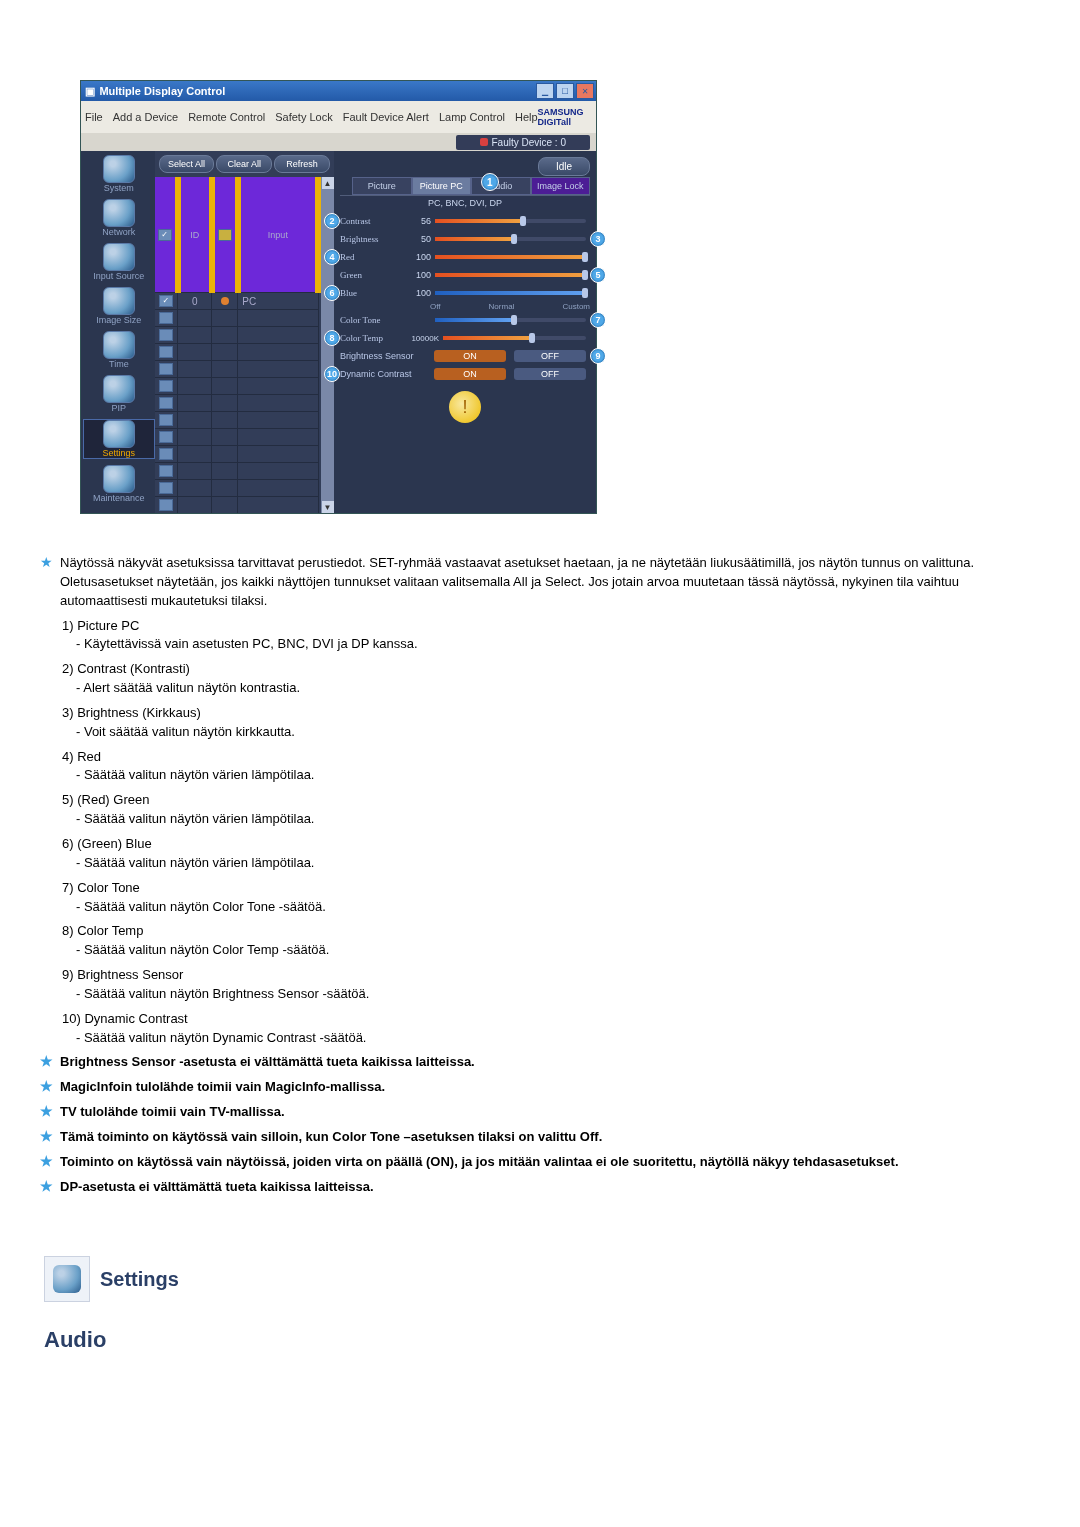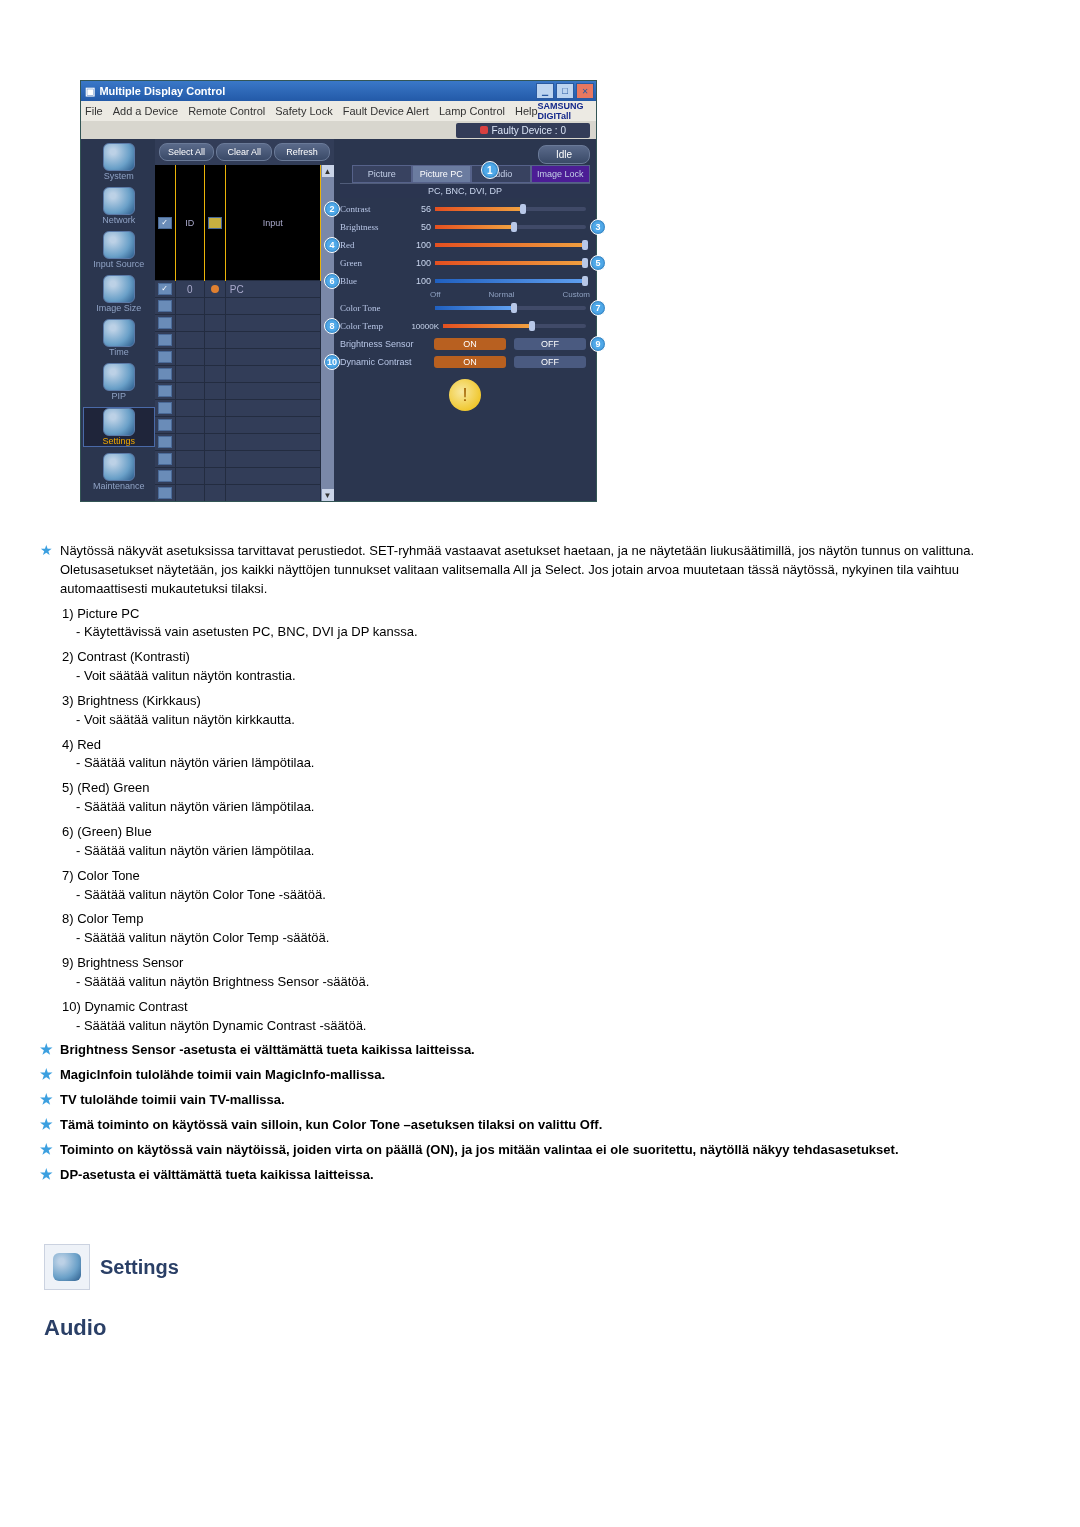--- a/index.html
+++ b/index.html
@@ -4,39 +4,39 @@
 <style>
   body { margin:0; font-family: Arial, sans-serif; font-size:13px; color:#000; background:#fff; width:1080px; }
   .page { padding:20px; }
   .screenshot-wrap { margin:60px 60px 40px 60px; }
   .app-window { width:515px; border:1px solid #355; background:#9bb4c9; }
   .title-bar { height:20px; background:linear-gradient(to bottom,#3a78c8,#235aa8); display:flex; align-items:center; justify-content:space-between; padding:0 0 0 4px; }
   .title-bar .title { color:#fff; font-size:11px; font-weight:bold; display:flex; align-items:center; gap:4px;}
   .title-bar .wbtns { display:flex; gap:2px; padding:2px;}
   .wbtn { width:16px; height:14px; background:#bcd4f0; border:1px solid #2a5aa0; font-size:8px; display:flex; align-items:center; justify-content:center; color:#2a5aa0;}
   .wbtn.close { background:#e87860; }
-  .menu-bar { height:20px; background:#eceae3; display:flex; align-items:center; font-size:11px; color:#333; padding:0 4px; justify-content:space-between;}
+  .menu-bar { height:32px; background:#eceae3; display:flex; align-items:center; font-size:11px; color:#333; padding:0 4px; justify-content:space-between;}
   .menu-bar .menus { display:flex; gap:10px;}
   .menu-item { white-space:nowrap; }
   .brand { color:#14288a; font-size:9px; font-weight:bold;}
   .faulty-bar { height:18px; background:#d8d6ce; display:flex; justify-content:flex-end; align-items:center; padding-right:6px;}
   .faulty-pill { background:#333c58; color:#d9e3f5; font-size:10px; padding:2px 24px; display:flex; align-items:center; gap:4px; border-radius:2px;}
   .faulty-pill .dot { width:8px; height:8px; background:#d84040; border-radius:2px;}
   .main-area { display:flex; background:#2b364f; }
   .sidebar { width:72px; background:#2b364f; padding:4px 0 4px 2px;}
   .side-item { display:flex; flex-direction:column; align-items:center; font-size:9px; color:#8fa2c4; margin-bottom:6px;}
   .side-item.selected { background:#1f253a; border:1px solid #4a6aa8;}
   .side-ico { width:30px; height:26px; background:radial-gradient(circle at 30% 30%, #bcd1e6 10%, #6aa0c8 60%, #2a5a8a 100%); border-radius:6px; border:1px solid #5a7aa8;}
   .side-item.selected .lbl { color:#f0a800;}
   .center { width:180px; background:#323d58; display:flex; flex-direction:column;}
   .btn-row { display:flex; gap:2px; padding:4px;justify-content:flex-end;}
   .pill-btn { flex:1; font-size:9px; color:#fff; background:linear-gradient(to bottom,#5a6a8a,#3a4a68); border:1px solid #6a7a98; border-radius:8px; text-align:center; padding:3px 0;}
   .grid { flex:1; display:flex; }
   .grid table { border-collapse:collapse; width:100%; font-size:10px; color:#aac;}
-  .grid th { background:#000000; border-right:1px solid #eab308; font-weight:normal; padding:1px 2px; font-size:9px;}
+  .grid th { background:#6d28d9; border-right:6px solid #eab308; font-weight:normal; padding:1px 2px; font-size:9px;}
   .grid td { border-top:1px solid #232c40; border-right:1px solid #232c40; padding:1px 2px; text-align:center; height:14px;}
   .grid .cb { width:12px; height:10px; background:#6a8cb8; border:1px solid #4a6a98; margin:auto;}
   .grid .cb.on::after { content:"✓"; font-size:8px; color:#fff; display:block; line-height:10px;}
   .grid .rdot { width:8px; height:8px; background:#e08030; border-radius:50%; margin:auto;}
   .scroll-col { width:14px; background:#7a88a8; display:flex; flex-direction:column; align-items:center;}
   .scroll-arrow { width:12px; height:12px; background:#cad4e8; font-size:8px; display:flex; align-items:center; justify-content:center; color:#333;}
   .scroll-track { flex:1; background:#7a88a8;}
   .right-col { flex:1; padding:6px 6px 4px 6px; position:relative;}
   .idle-btn { font-size:10px; color:#fff; background:linear-gradient(to bottom,#5a6a8a,#3a4a68); border:1px solid #6a7a98; border-radius:8px; text-align:center; padding:3px 0; width:50px; float:right;}
   .tabs { clear:both; display:flex; margin-top:20px; font-size:9px; color:#c4d0e8;margin-left:12px;}
@@ -381,21 +381,21 @@
  </div>
 </div>
 
 <div class="doc">
   <div class="star-row">
     <span class="star">★</span>
     <span>Näytössä näkyvät asetuksissa tarvittavat perustiedot. SET-ryhmää vastaavat asetukset haetaan, ja ne näytetään liukusäätimillä, jos näytön tunnus on valittuna. Oletusasetukset näytetään, jos kaikki näyttöjen tunnukset valitaan valitsemalla All ja Select. Jos jotain arvoa muutetaan tässä näytössä, nykyinen tila vaihtuu automaattisesti mukautetuksi tilaksi.</span>
   </div>
   <ul class="num-list">
     <li><span class="hd">1)</span> <span>Picture PC</span><div class="body">- Käytettävissä vain asetusten PC, BNC, DVI ja DP kanssa.</div></li>
-    <li><span class="hd">2)</span> <span>Contrast (Kontrasti)</span><div class="body">- Voit säätää valitun näytön kontrastia.</div></li>
+    <li><span class="hd">2)</span> <span>Contrast (Kontrasti)</span><div class="body">- Alert säätää valitun näytön kontrastia.</div></li>
     <li><span class="hd">3)</span> <span>Brightness (Kirkkaus)</span><div class="body">- Voit säätää valitun näytön kirkkautta.</div></li>
     <li><span class="hd">4)</span> <span>Red</span><div class="body">- Säätää valitun näytön värien lämpötilaa.</div></li>
     <li><span class="hd">5)</span> <span>(Red) Green</span><div class="body">- Säätää valitun näytön värien lämpötilaa.</div></li>
     <li><span class="hd">6)</span> <span>(Green) Blue</span><div class="body">- Säätää valitun näytön värien lämpötilaa.</div></li>
     <li><span class="hd">7)</span> <span>Color Tone</span><div class="body">- Säätää valitun näytön Color Tone -säätöä.</div></li>
     <li><span class="hd">8)</span> <span>Color Temp</span><div class="body">- Säätää valitun näytön Color Temp -säätöä.</div></li>
     <li><span class="hd">9)</span> <span>Brightness Sensor</span><div class="body">- Säätää valitun näytön Brightness Sensor -säätöä.</div></li>
     <li><span class="hd">10)</span> <span>Dynamic Contrast</span><div class="body">- Säätää valitun näytön Dynamic Contrast -säätöä.</div></li>
   </ul>
 

